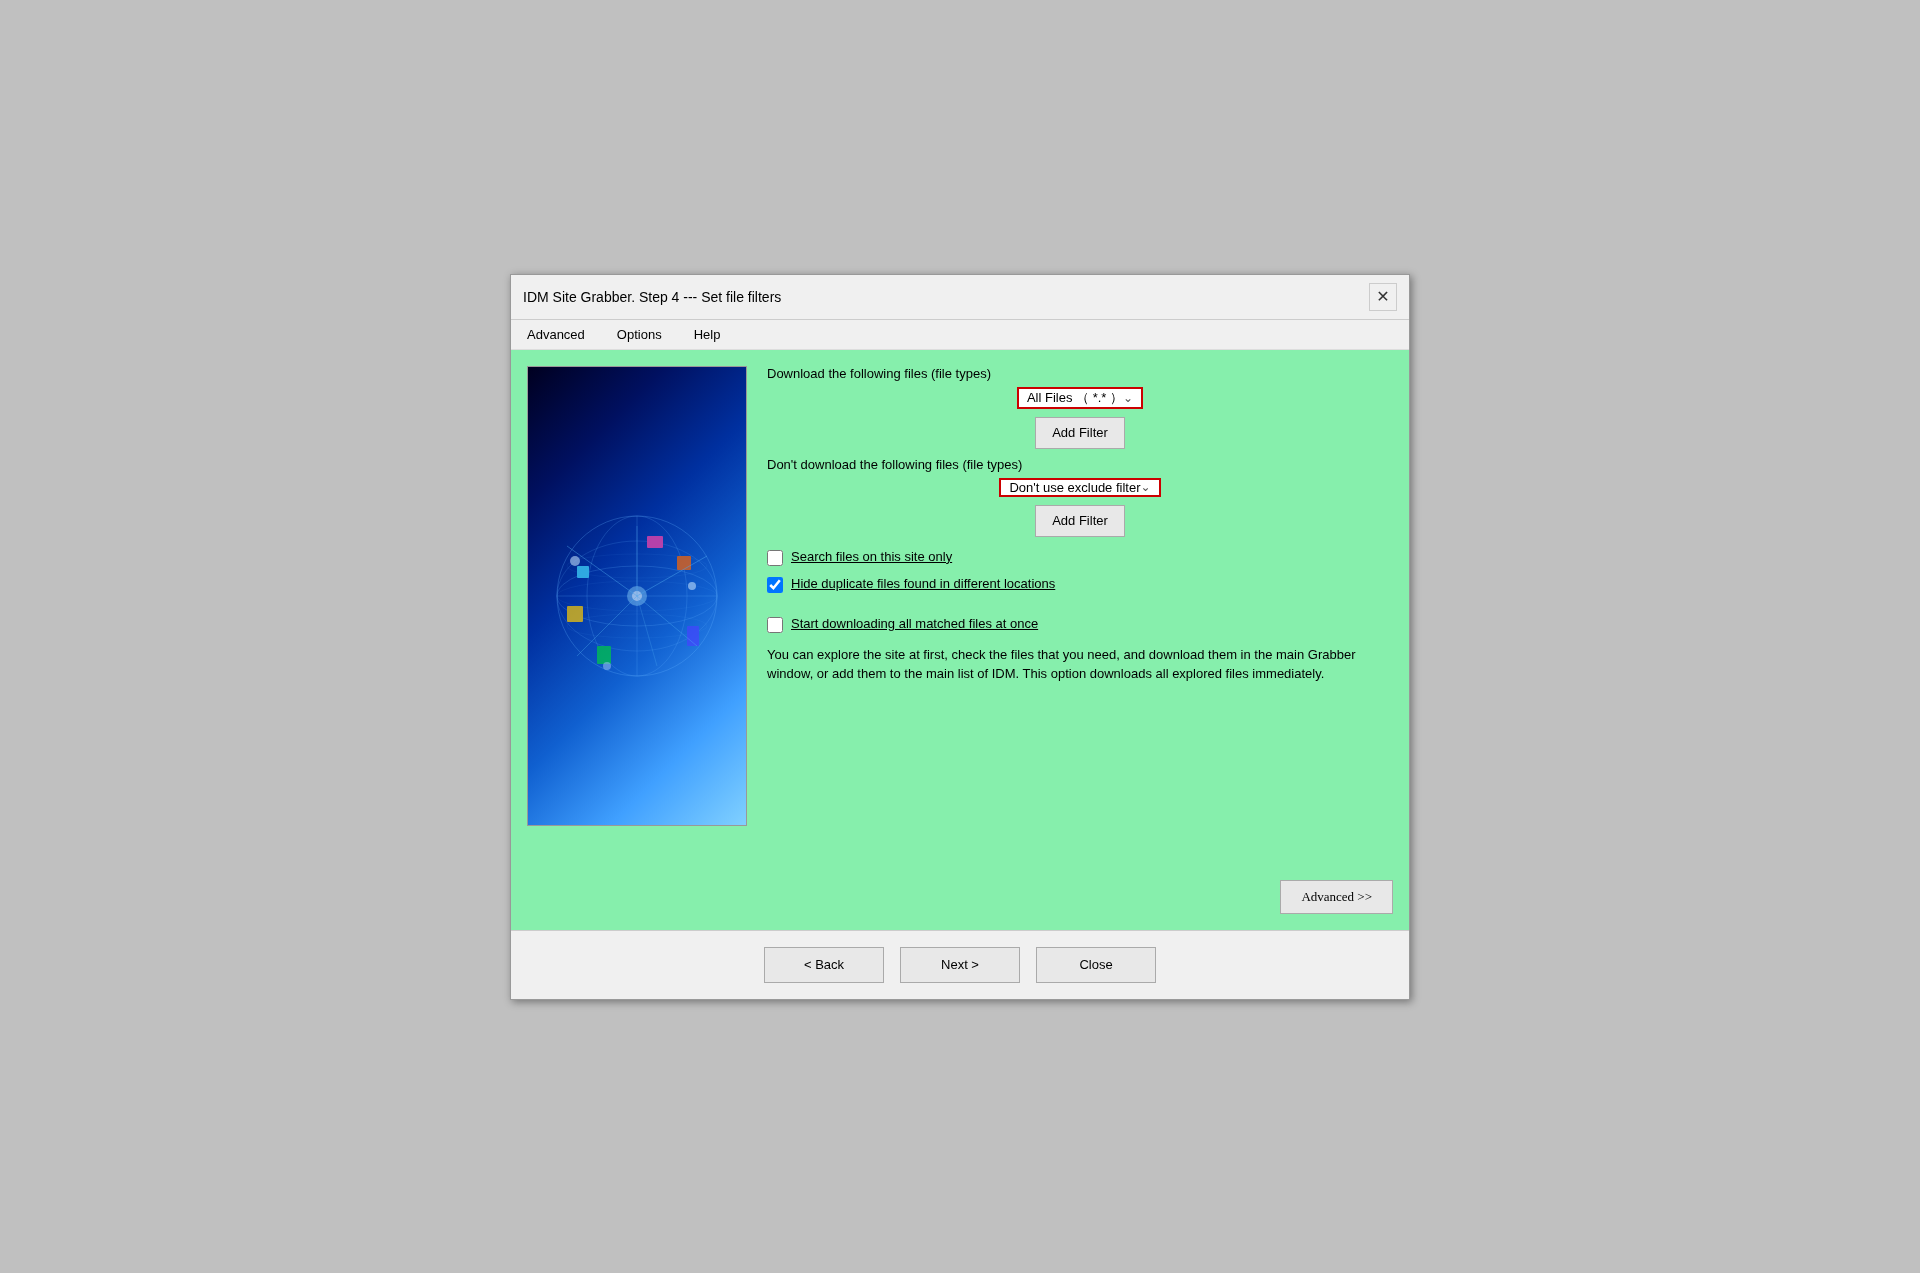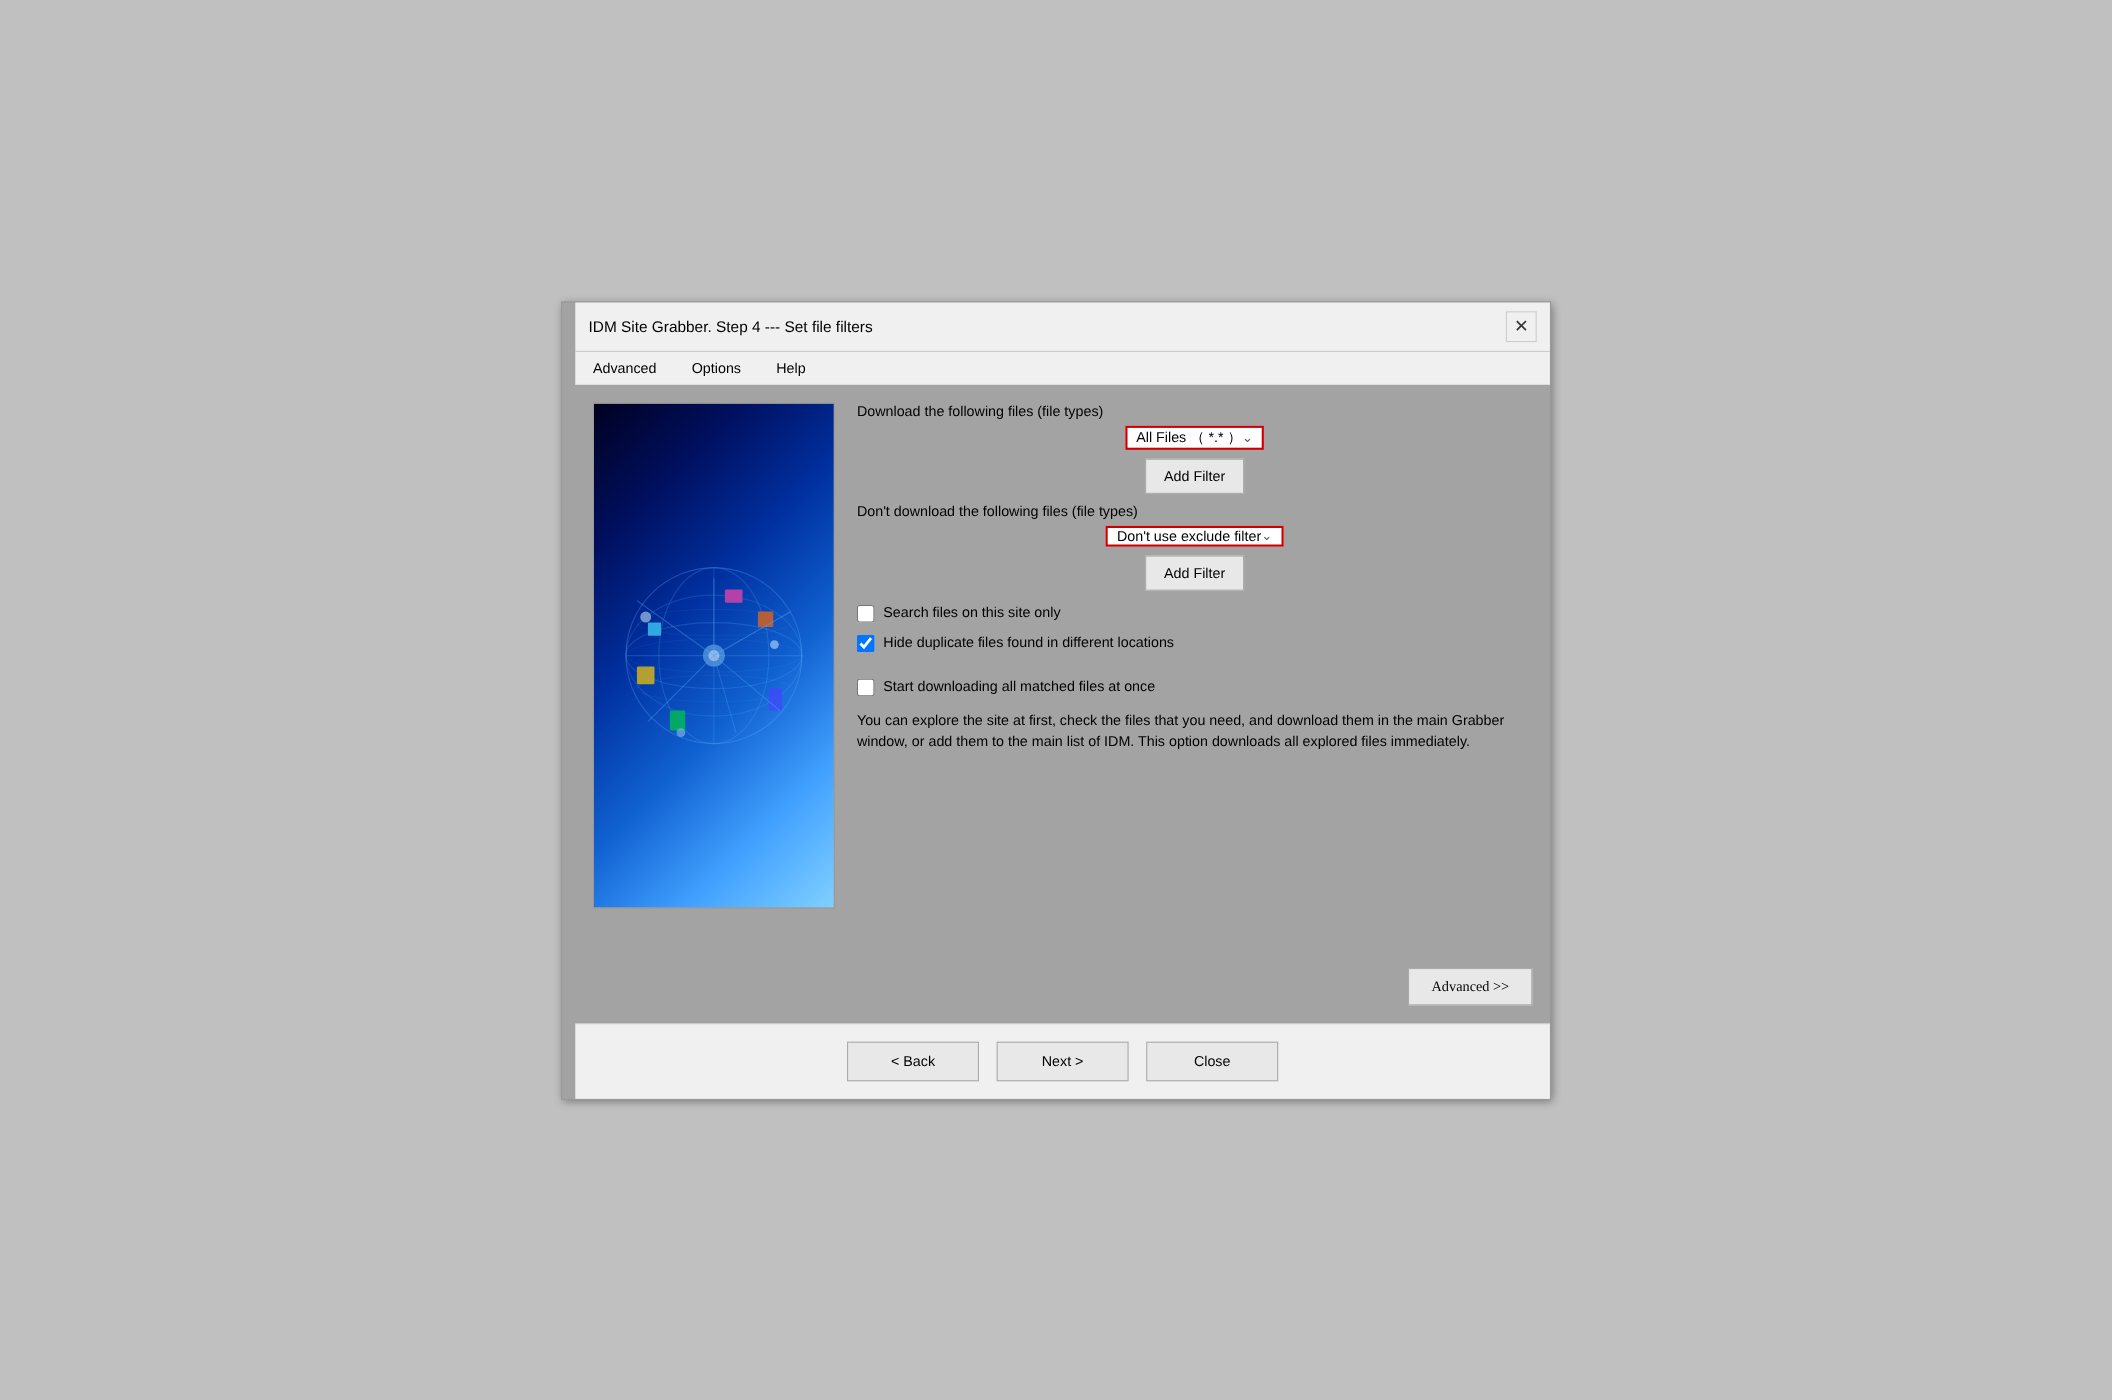--- a/index.html
+++ b/index.html
@@ -13,24 +13,23 @@
       display: flex;
       justify-content: center;
       align-items: center;
       min-height: 100vh;
       font-family: 'Segoe UI', Tahoma, Geneva, Verdana, sans-serif;
       font-size: 14px;
     }
 
     .window {
       width: 900px;
-      background: #a3a3a3;
+      background: #86efac;
       border: 1px solid #999;
       box-shadow: 2px 2px 8px rgba(0,0,0,0.4);
-      padding-left: 12px;
     }
 
     .title-bar {
       background: #f0f0f0;
       padding: 8px 12px;
       display: flex;
       justify-content: space-between;
       align-items: center;
       border-bottom: 1px solid #ccc;
     }
@@ -166,20 +165,21 @@
       height: 16px;
       margin-top: 1px;
       cursor: pointer;
       flex-shrink: 0;
     }
 
     .checkbox-label {
       font-size: 13px;
       color: #000;
       cursor: pointer;
+      text-decoration: underline;
     }
 
     .description-text {
       font-size: 13px;
       color: #000;
       line-height: 1.5;
       margin-top: 4px;
     }
 
     .advanced-section {

